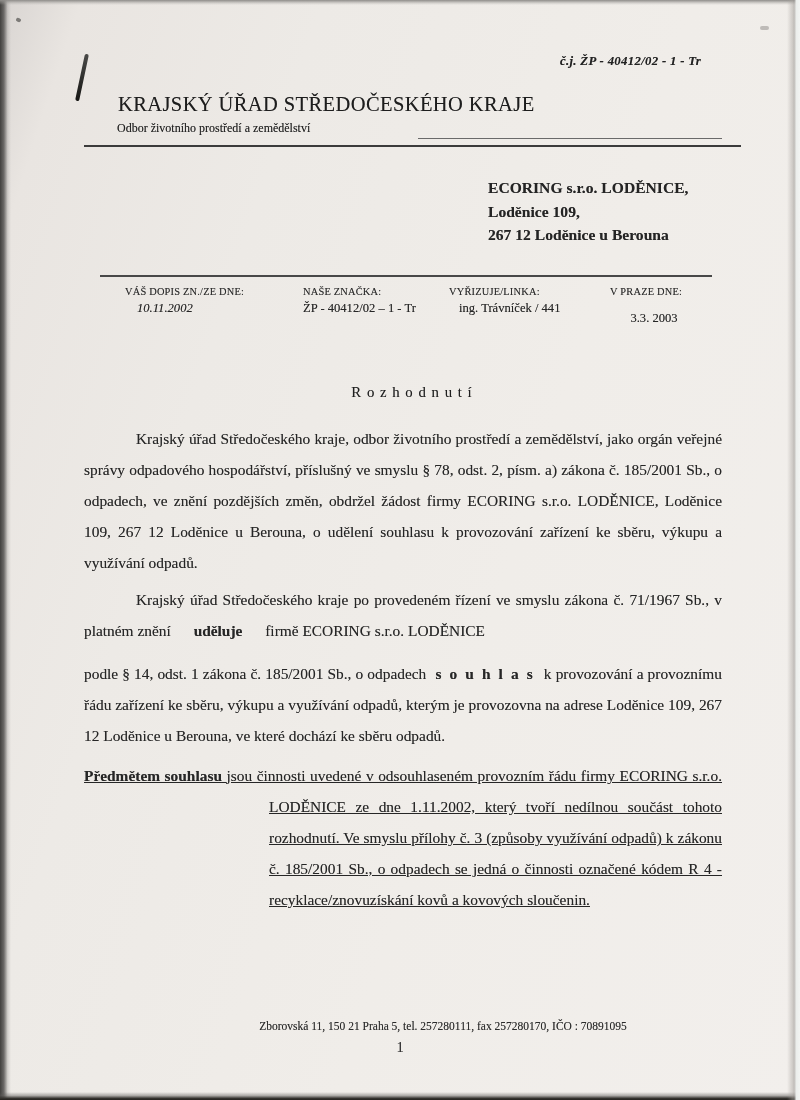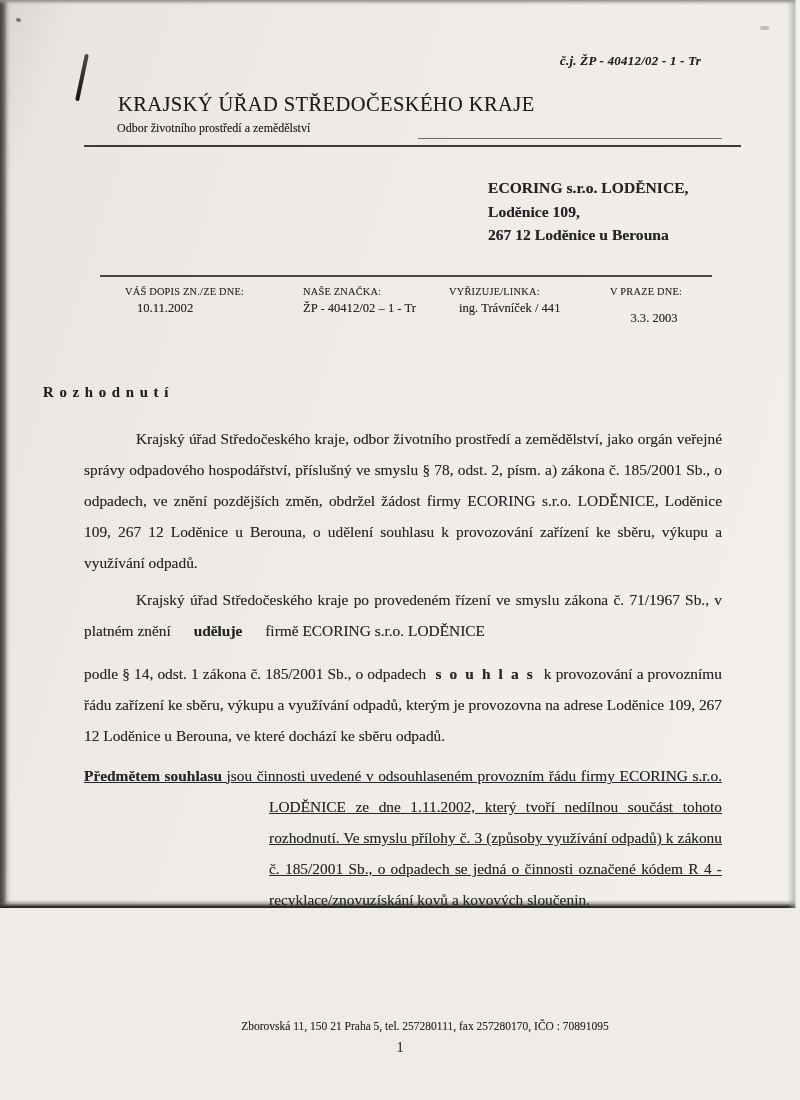--- a/index.html
+++ b/index.html
@@ -9,21 +9,21 @@
     height: 1100px;
     overflow: hidden;
     background: #efece8;
     font-family: "Liberation Serif", serif;
     color: #262626;
   }
   .page {
     position: absolute;
     inset: 0;
     width: 800px;
-    height: 908px;
+    height: 1100px;
     background: linear-gradient(108deg, #d8d4d1 0%, #e9e5e1 7%, #edeae6 28%, #f0ede9 60%, #f2efec 100%);
     text-shadow: 0 0 0.5px rgba(40,40,40,0.45);
   }
   
   .edge { position: absolute; pointer-events: none; }
   .edge-left   { left: 0; top: 0; bottom: 0; width: 11px;
     background: linear-gradient(90deg, #41403e 0%, #6b6967 35%, rgba(150,148,145,0.30) 70%, rgba(200,198,195,0) 100%); }
   .edge-top    { left: 0; right: 0; top: 0; height: 5px;
     background: linear-gradient(180deg, #8f8d8a 0%, rgba(160,158,155,0.35) 60%, rgba(200,198,195,0) 100%); }
   .edge-bottom { left: 0; right: 0; bottom: 0; height: 8px;
@@ -76,48 +76,48 @@
 
   
   .ref-rule { position: absolute; left: 100px; top: 275px; width: 612px; height: 2px; background: #484848; }
   .ref-col  { position: absolute; top: 286px; }
   .ref-col-1 { left: 125px; }
   .ref-col-2 { left: 303px; }
   .ref-col-3 { left: 449px; }
   .ref-col-4 { left: 610px; text-align: center; }
   .ref-label { font-size: 10.4px; letter-spacing: 0.2px; color: #2e2e2e; }
   .ref-value { font-size: 12.6px; margin-top: 4px; color: #262626; }
-  .ref-col-1 .ref-value { padding-left: 12px; }
+  .ref-col-1 .ref-value { padding-left: 12px; font-style: italic; }
   .ref-col-3 .ref-value { padding-left: 10px; }
   .ref-col-4 .ref-value { padding-left: 16px; margin-top: 14px; }
 
   
   .title {
     position: absolute; left: 0; top: 384px; width: 100%;
-    box-sizing: border-box; padding-left: 43px;
-    text-align: left; margin: 0;
-    font-size: 14.8px; font-weight: bold; letter-spacing: 1px; color: #1f1f1f;
+    box-sizing: border-box; padding-left: 24px;
+    text-align: center; margin: 0;
+    font-size: 14.8px; font-weight: normal; letter-spacing: 1px; color: #1f1f1f;
   }
 
   
   .bodytext {
     position: absolute; left: 84px; top: 423px; width: 638px;
     font-size: 15.4px; line-height: 31px; text-align: justify; color: #262626;
   }
   .bodytext p { margin: 0; }
   .p1 { text-indent: 52px; margin-bottom: 6px !important; }
   .p2 { text-indent: 52px; margin-bottom: 12px !important; }
   .p3 { margin-bottom: 9px !important; }
   .p4 { padding-left: 185px; text-indent: -185px; text-decoration: underline; }
   .bold-gap  { font-weight: bold; margin: 0 19px; }
   .bold-wide { font-weight: bold; letter-spacing: 2px; margin: 0 5px; }
 
   
   .footer-address {
-    position: absolute; left: 70px; top: 1020px; width: 638px;
+    position: absolute; left: 88px; top: 1020px; width: 638px;
     box-sizing: border-box; padding-left: 72px;
     text-align: center; font-size: 11.5px; color: #2b2b2b;
   }
   .page-number {
     position: absolute; left: 0; top: 1039px; width: 800px;
     text-align: center; font-size: 14.5px; color: #333;
   }
 </style>
 </head>
 <body>

